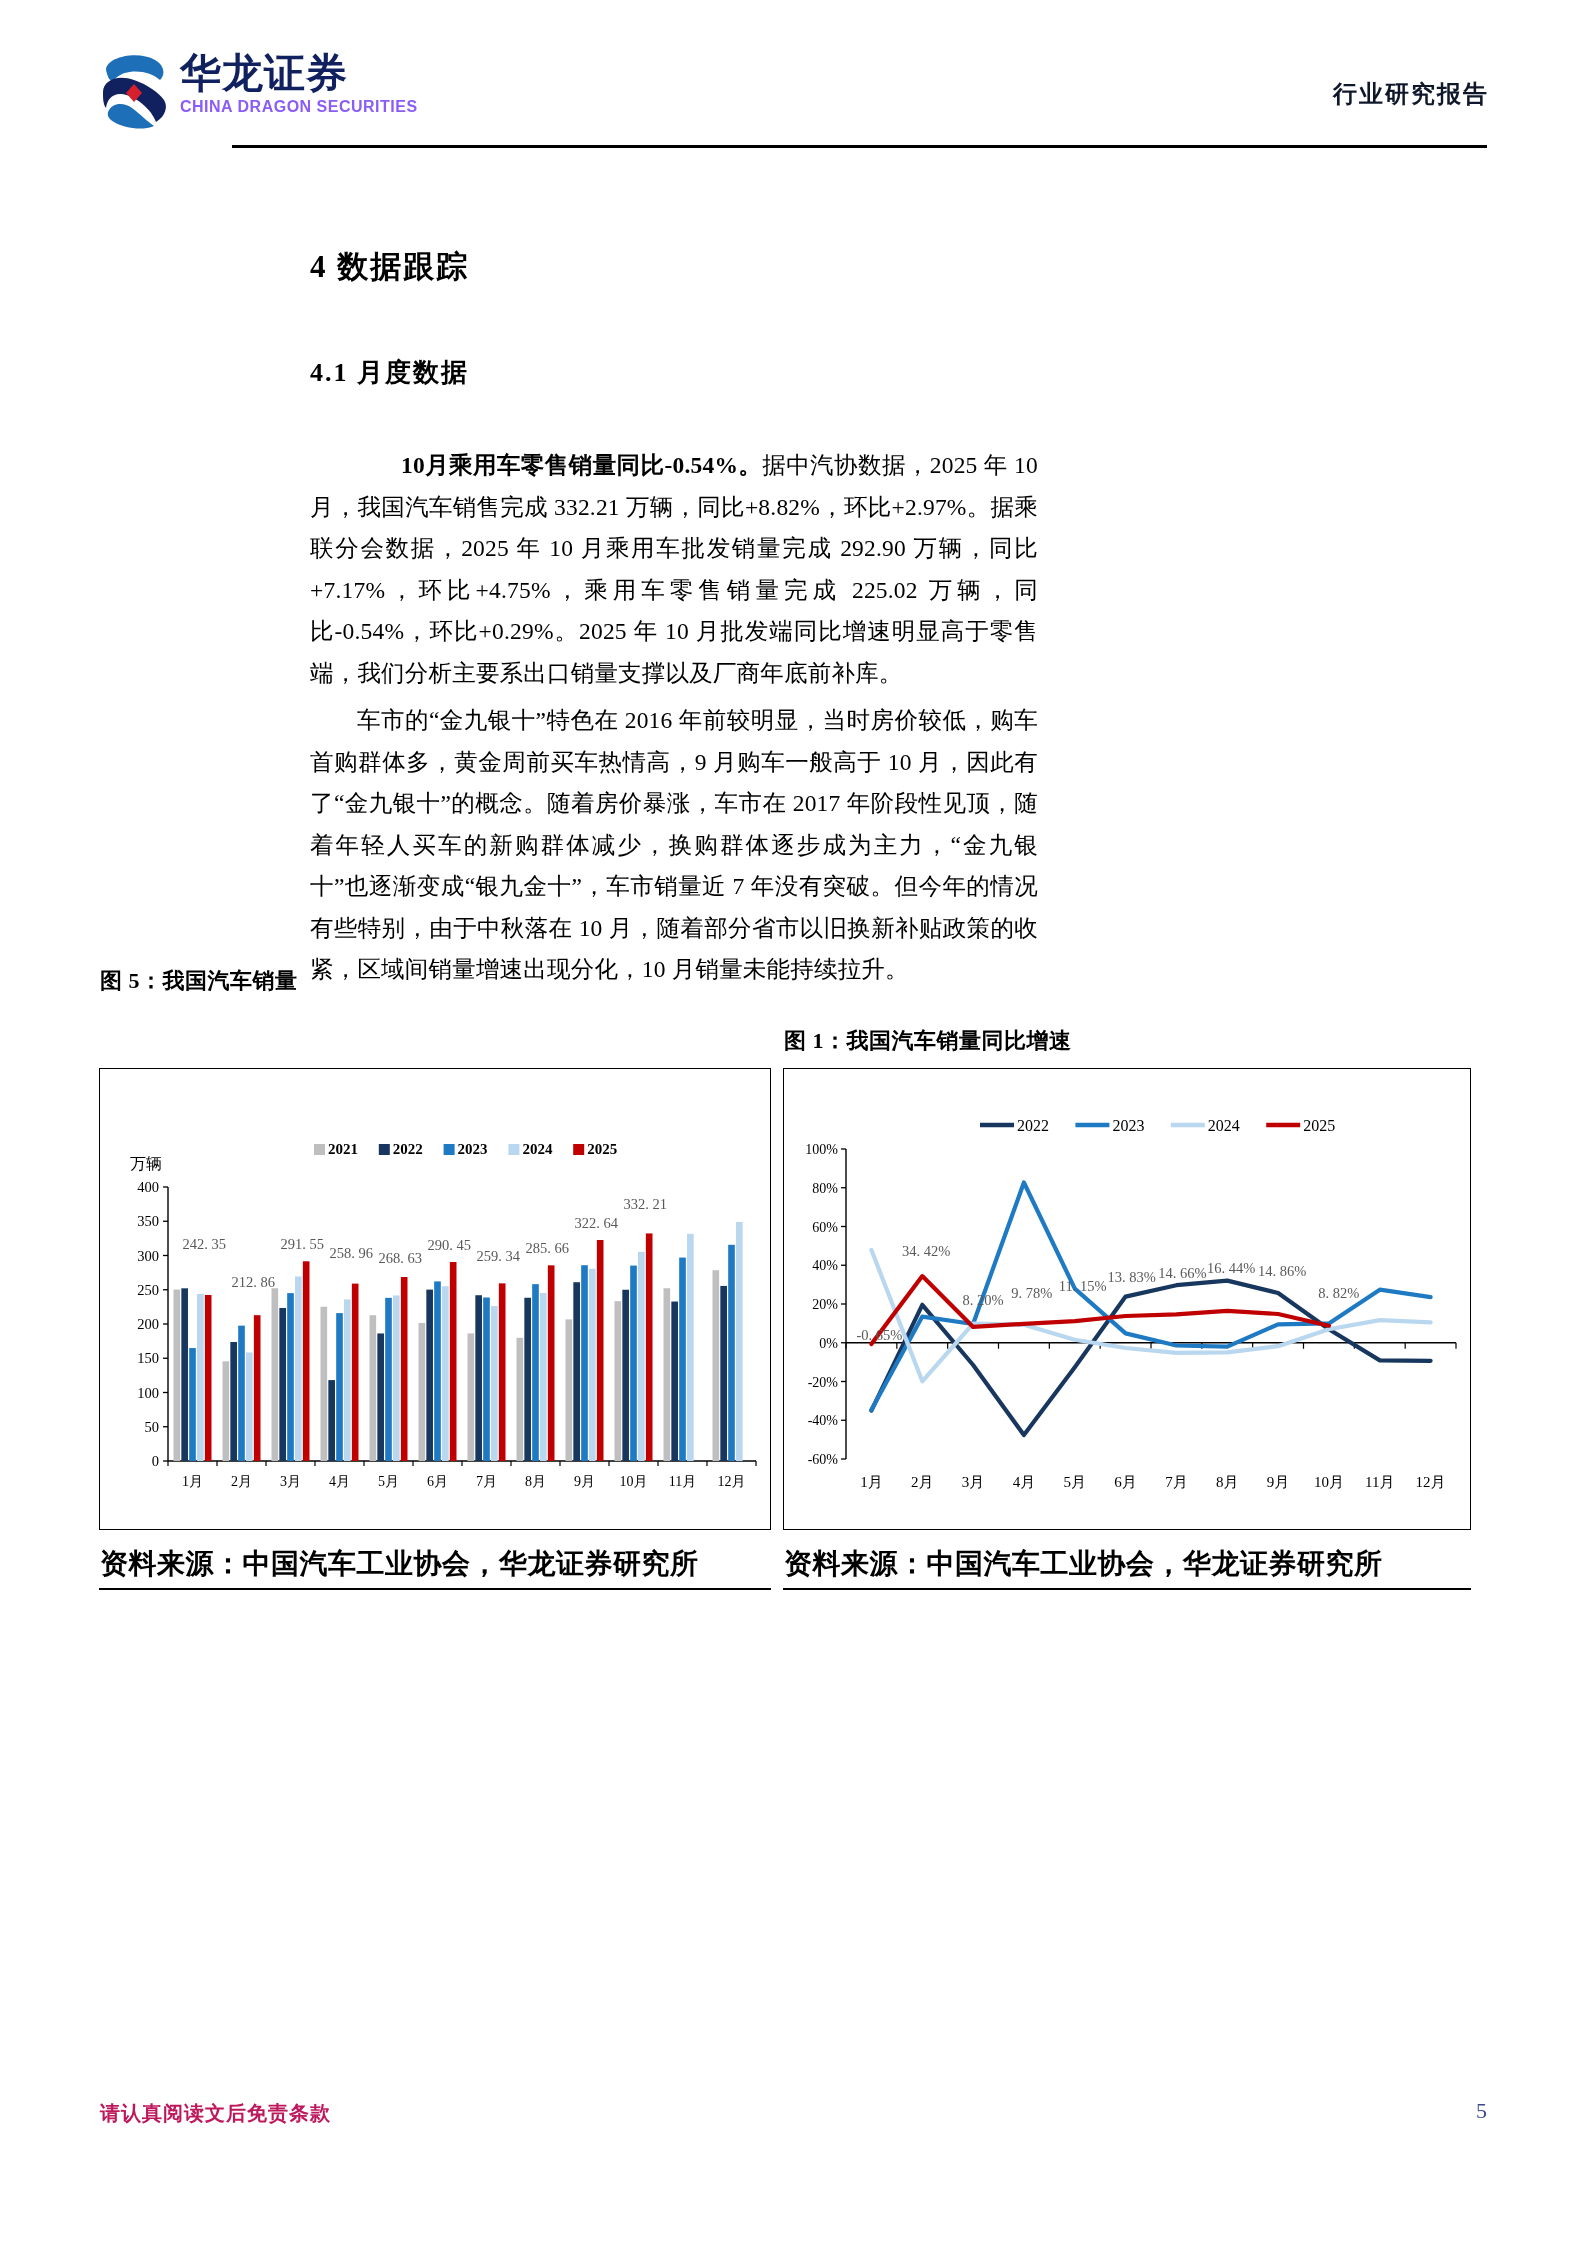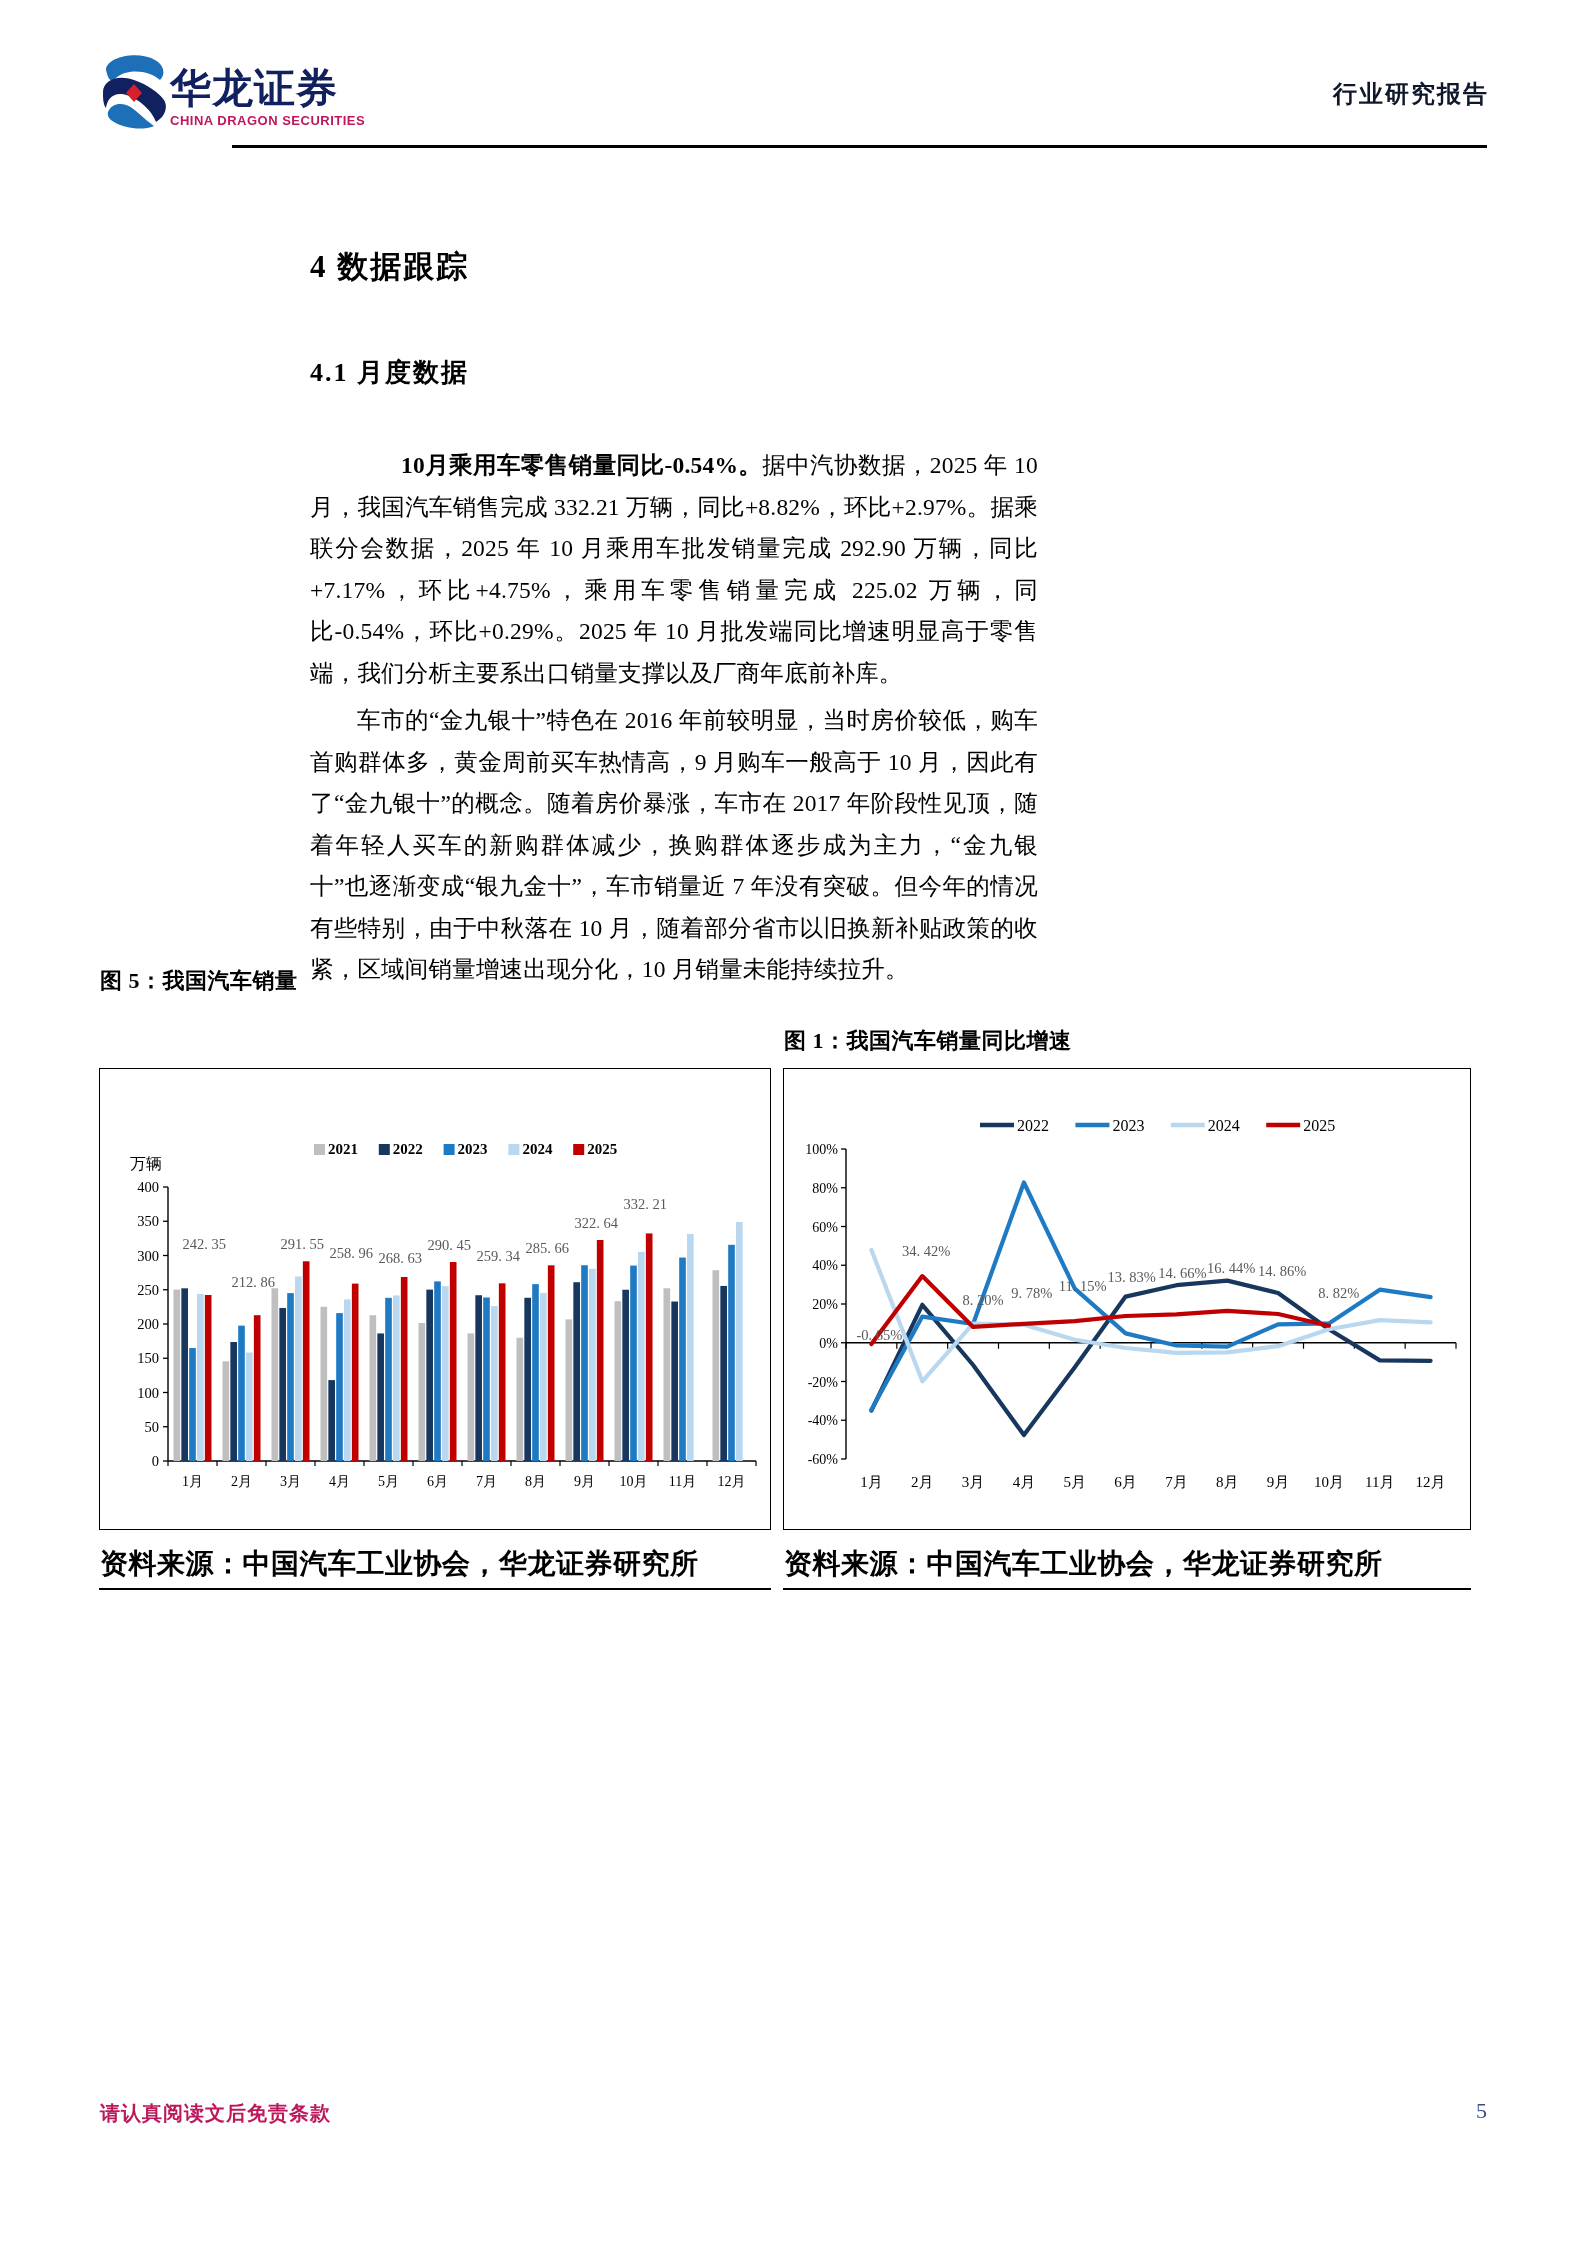--- a/index.html
+++ b/index.html
@@ -20,21 +20,21 @@
   .page-header {
     position: absolute;
     left: 0; top: 0;
     width: 1587px;
     height: 175px;
   }
   .logo-block {
     position: absolute;
     left: 98px; top: 52px;
     display: flex;
-    align-items: flex-end;
+    gap: 10px;
   }
   .logo-mark {
     width: 72px; height: 78px;
     position: relative;
   }
   .logo-mark svg { display: block; }
   .logo-text-wrap {
     display: flex;
     flex-direction: column;
     align-items: flex-start;
@@ -44,23 +44,23 @@
     font-family: "Liberation Serif", serif;
     font-weight: bold;
     font-size: 41px;
     letter-spacing: 1px;
     color: #11205e;
     line-height: 1.05;
   }
   .logo-en {
     font-family: "Liberation Sans", sans-serif;
     font-weight: bold;
-    font-size: 13px;
+    font-size: 16px;
     letter-spacing: .5px;
-    color: #be185d;
+    color: #8b5cf6;
     margin-top: 3px;
   }
   .header-right {
     position: absolute;
     right: 98px; top: 78px;
     font-family: "Liberation Serif", serif;
     font-weight: bold;
     font-size: 24px;
     color: #0f172a;
     letter-spacing: 2px;

